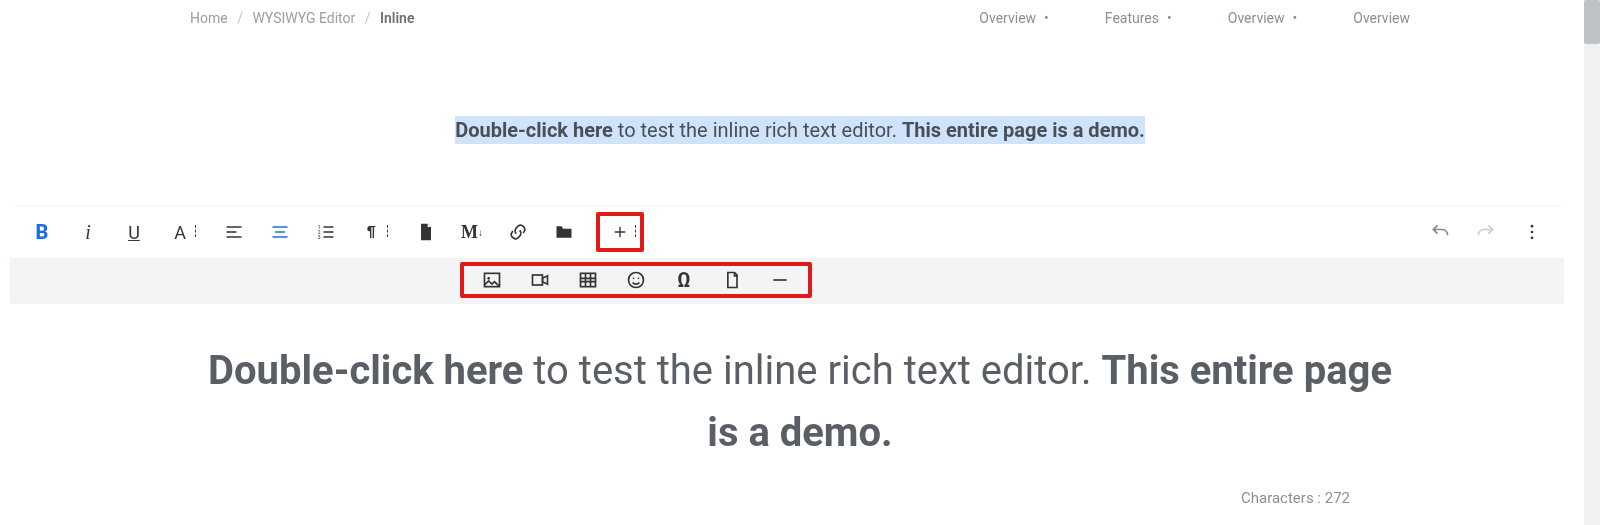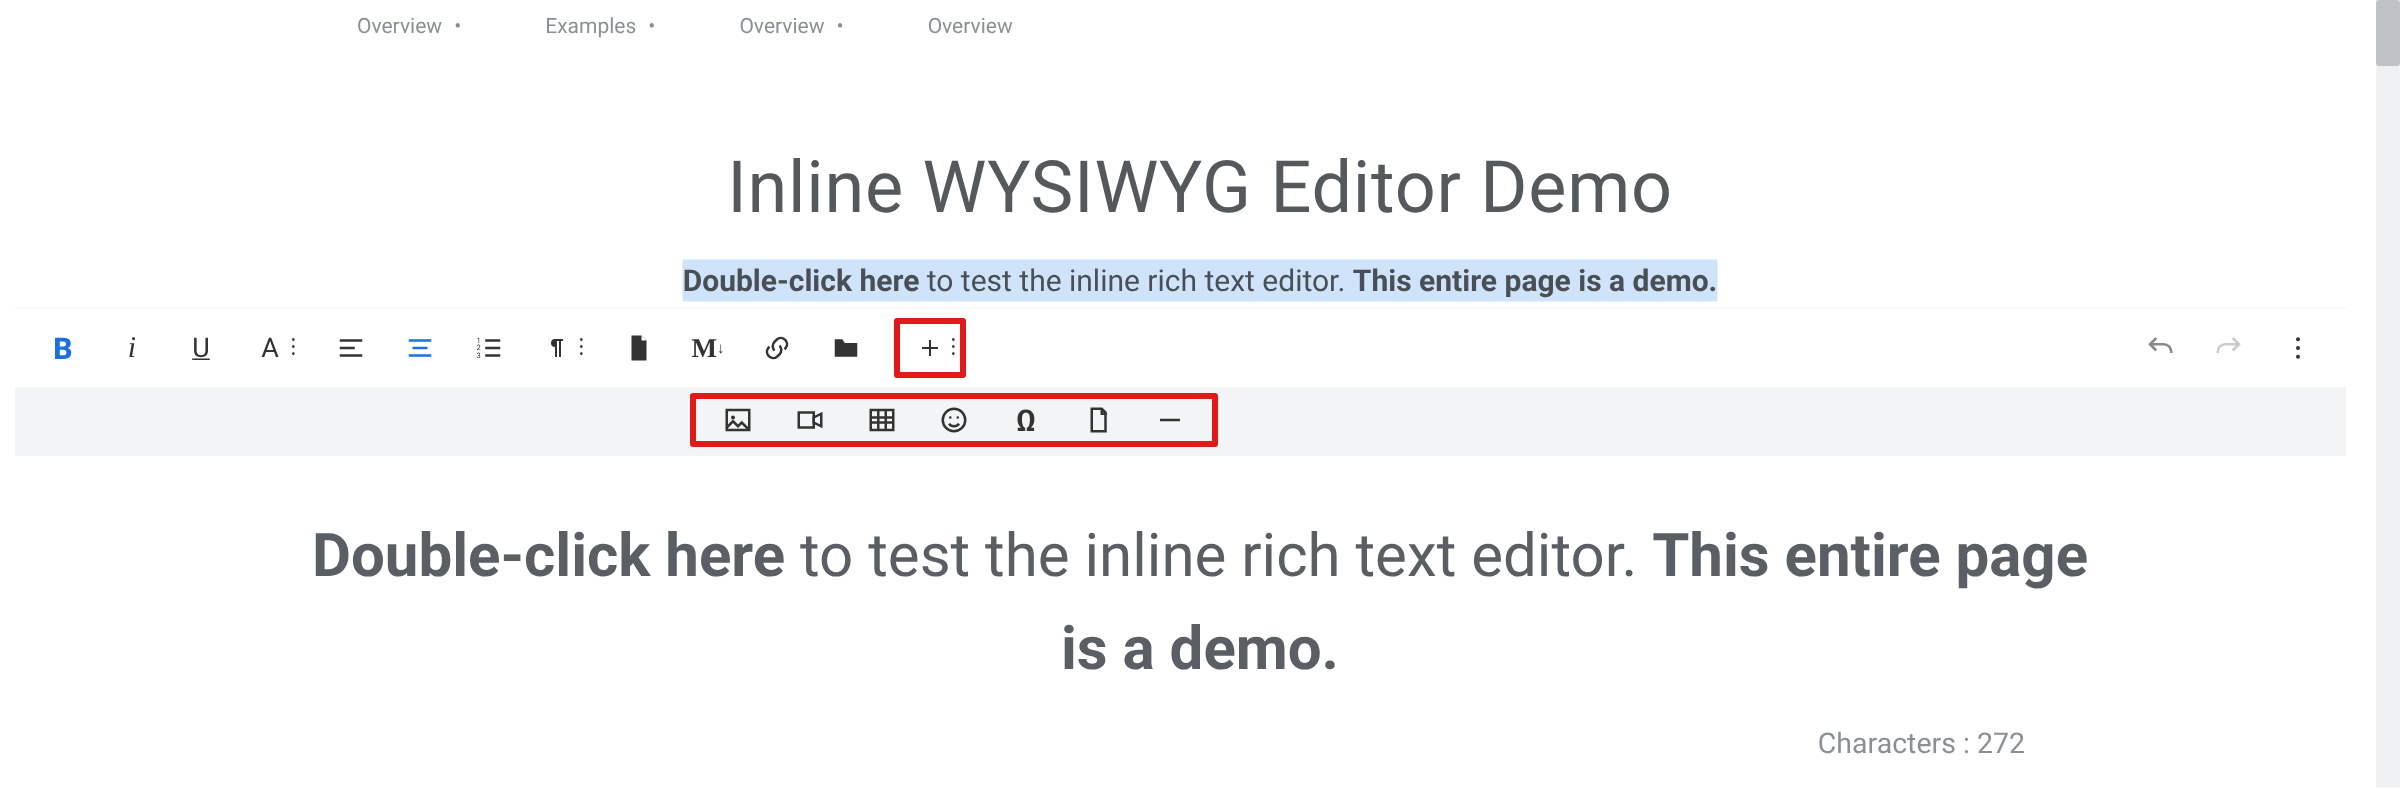--- a/index.html
+++ b/index.html
@@ -42,48 +42,54 @@
   .subgroup .tbtn svg { width: 20px; height: 20px; }
 
   
   .ghostline { position: absolute; top: 292px; left: 0; right: 0; text-align: center; font-size: 52px; font-weight: 400; color: #5a5f65; letter-spacing: .5px; z-index: -1; }
 
   
   .bigpara { position: absolute; top: 340px; left: 190px; right: 190px; text-align: center; font-size: 40px; font-weight: 400; color: #5a5f65; line-height: 1.55; }
   .bigpara .b { font-weight: 700; }
 
   
-  .charcount { position: absolute; right: 250px; bottom: 18px; color: #8a9096; font-size: 19px; }
+  .charcount { position: absolute; right: 250px; bottom: 18px; color: #8a9096; font-size: 15px; }
 
   
   .scrolltrack { position: absolute; right: 0; top: 0; width: 16px; height: 100%; background: #f0f1f2; }
   .scrollthumb { position: absolute; right: 0; top: 0; width: 16px; height: 44px; background: #bfc3c7; border-radius: 2px; }
 </style>
 </head>
 <body>
 
 <div class="page">
 
   <div class="scrolltrack"></div>
   <div class="scrollthumb"></div>
 
   <div class="topbar">
+    <div class="breadcrumb">
+      <a href="#">Home</a>
+      <span class="sep">/</span>
+      <a href="#">WYSIWYG Editor</a>
+      <span class="sep">/</span>
+      <span class="current">Inline</span>
+    </div>
     <div class="topnav">
       <a href="#">Overview</a>
         <span class="dot">•</span>
-      <a href="#">Examples</a>
+      <a href="#">Features</a>
         <span class="dot">•</span>
       <a href="#">Overview</a>
         <span class="dot">•</span>
       <a href="#">Overview</a>
     </div>
   </div>
 
   <div class="headline-area">
-    <div class="headline">Inline WYSIWYG Editor Demo</div>
     <div class="selparagraph">
       <span class="b">Double-click here</span><span> to test the inline rich text editor. </span><span class="b">This entire page is a demo.</span>
     </div>
   </div>
 
   <div class="toolbar">
     <div class="tgroup">
       <div class="tbtn bold">B</div>
       <div class="tbtn italic">i</div>
       <div class="tbtn">

